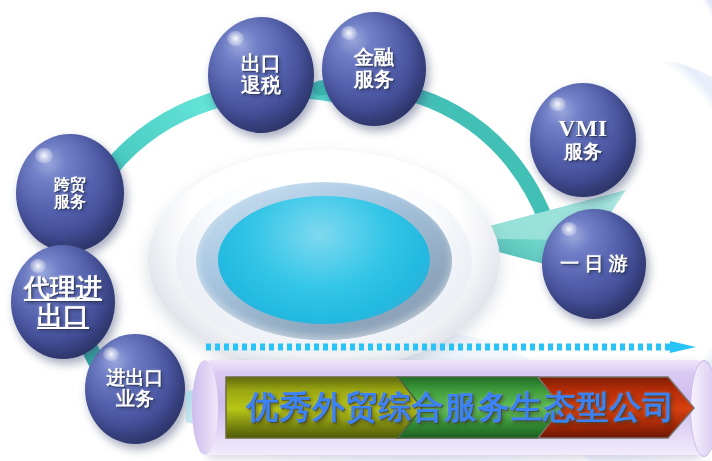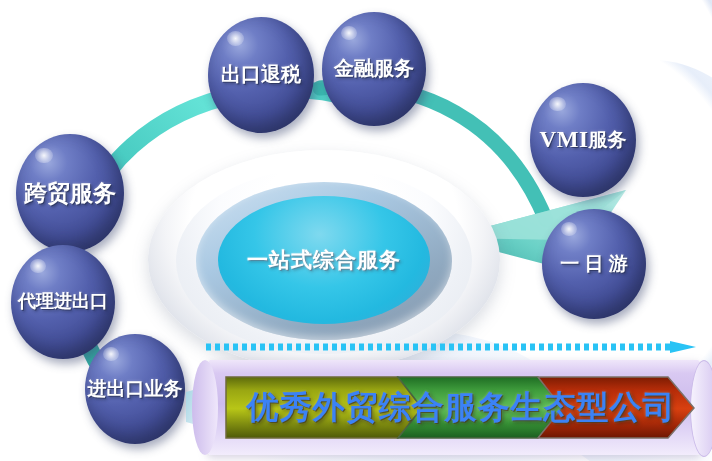--- a/index.html
+++ b/index.html
@@ -33,21 +33,21 @@
      background:radial-gradient(ellipse at 48% 30%, #7fd9ef 0%, #35c6e8 42%, #23b9e0 68%, #3fa6d4 100%);}
   #center-label{position:absolute;left:218px;top:196px;width:212px;height:128px;
      display:flex;align-items:center;justify-content:center;
      color:#ffffff;font-size:21px;font-weight:bold;letter-spacing:1px;white-space:nowrap;
      text-shadow:1px 1px 0 rgba(90,110,130,.55), 2px 2px 3px rgba(60,80,100,.45), 0 0 2px rgba(255,255,255,.6);}
 
   
   .sphere{position:absolute;border-radius:50%;
      background:radial-gradient(circle at 30% 24%, #9aa8dd 0%, #6f7ec6 16%, #5360ad 42%, #434e97 66%, #39427f 86%, #323a70 100%);
      box-shadow:3px 5px 10px rgba(60,70,110,.45), inset -6px -8px 18px rgba(25,30,65,.45);
-     display:flex;flex-direction:row;align-items:center;justify-content:center;
+     display:flex;flex-direction:column;align-items:center;justify-content:center;
      color:#fff;font-weight:bold;text-align:center;line-height:1.08;}
   .sphere::after{content:"";position:absolute;left:18%;top:12%;width:16%;height:13%;border-radius:50%;
      background:radial-gradient(circle, rgba(255,255,255,.92) 0%, rgba(255,255,255,.35) 55%, rgba(255,255,255,0) 100%);}
   .sphere span{display:block;position:relative;z-index:2;
      text-shadow:1px 1px 0 rgba(40,50,90,.75), 2px 2px 3px rgba(30,40,80,.6), 0 0 3px rgba(255,255,255,.35);}
   .sphere span.latin{font-family:"Liberation Serif","DejaVu Serif",serif;font-size:23px;letter-spacing:.5px;}
 
   
   #dots{position:absolute;left:204px;top:340px;width:500px;height:14px;}
 
@@ -110,23 +110,22 @@
       </linearGradient>
     </defs>
     <polygon points="5,52 186,4 150,58 188,100" fill="url(#gap)" opacity=".95"></polygon>
     <polygon points="5,52 186,4 122,54" fill="#9fe3da" opacity=".85"></polygon>
   </svg>
 
   <div class="ring" id="ring-outer"></div>
   <div class="ring" id="ring-mid"></div>
   <div class="ring" id="ring-blue"></div>
   <div class="ring" id="ring-cyan"></div>
-  <div id="center-label">一站式综合服务</div>
-
-  <div class="sphere" style="left:16px;top:134px;width:108px;height:118px;font-size:23px;">
+
+  <div class="sphere" style="left:16px;top:134px;width:108px;height:118px;font-size:16px;">
     <span>跨贸</span>
     <span>服务</span>
   </div>
 
 
   <div class="sphere" style="left:208px;top:17px;width:106px;height:116px;font-size:20px;">
     <span>出口</span>
     <span>退税</span>
   </div>
 
@@ -143,21 +142,21 @@
 
   <div class="sphere" style="left:542px;top:209px;width:104px;height:110px;font-size:19px;">
     <span>一 日 游</span>
   </div>
 
   <div class="sphere" style="left:85px;top:334px;width:100px;height:110px;font-size:19px;">
     <span>进出口</span>
     <span>业务</span>
   </div>
 
-  <div class="sphere" style="left:11px;top:245px;width:104px;height:114px;font-size:18px;">
+  <div class="sphere" style="left:11px;top:245px;width:104px;height:114px;font-size:26px;text-decoration:underline;">
     <span>代理进</span>
     <span>出口</span>
   </div>
 
   <svg id="dots" viewBox="0 0 500 14">
     <line x1="2" y1="7" x2="468" y2="7" stroke="#29c3f5" stroke-width="7" stroke-dasharray="5 4" stroke-linecap="butt"></line>
     <polygon points="466,1 492,7 466,13" fill="#29c3f5"></polygon>
   </svg>
 
   <div id="banner-wrap">

